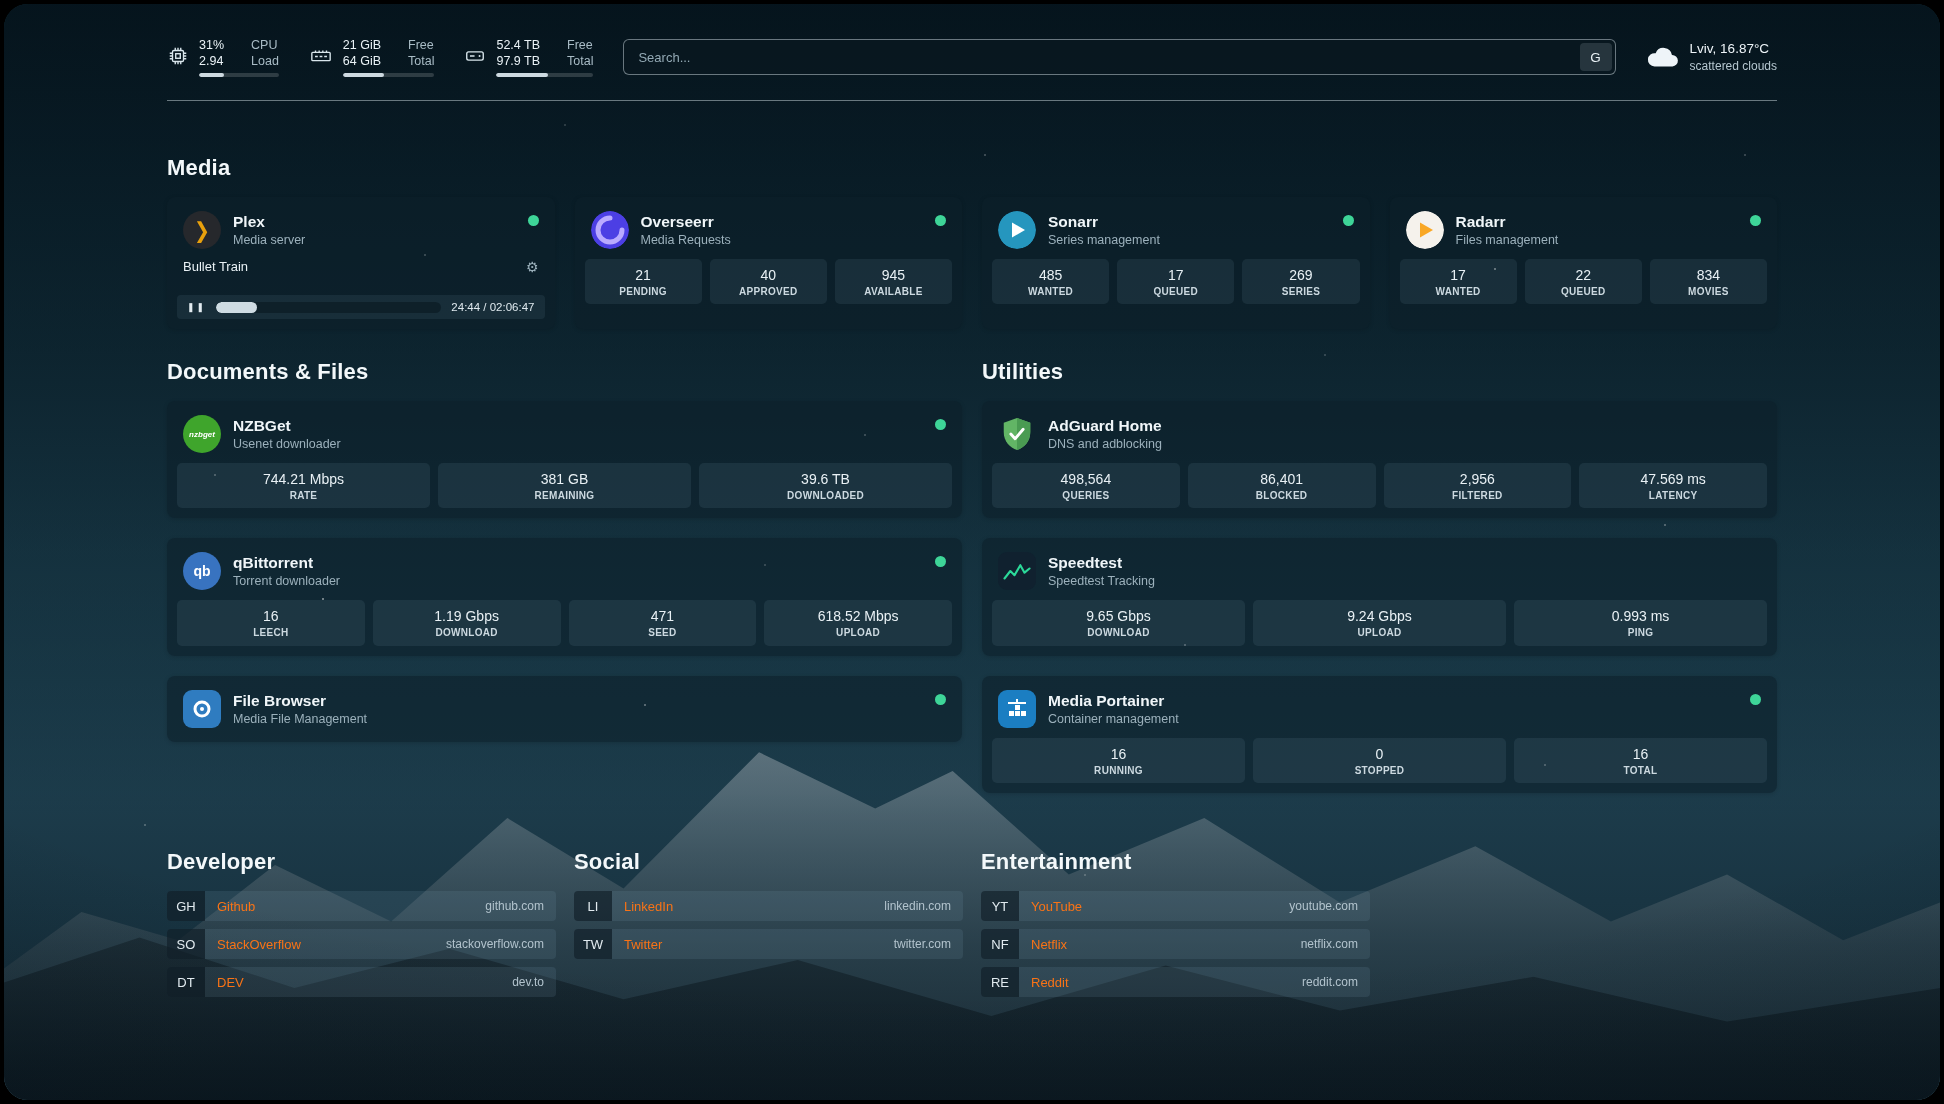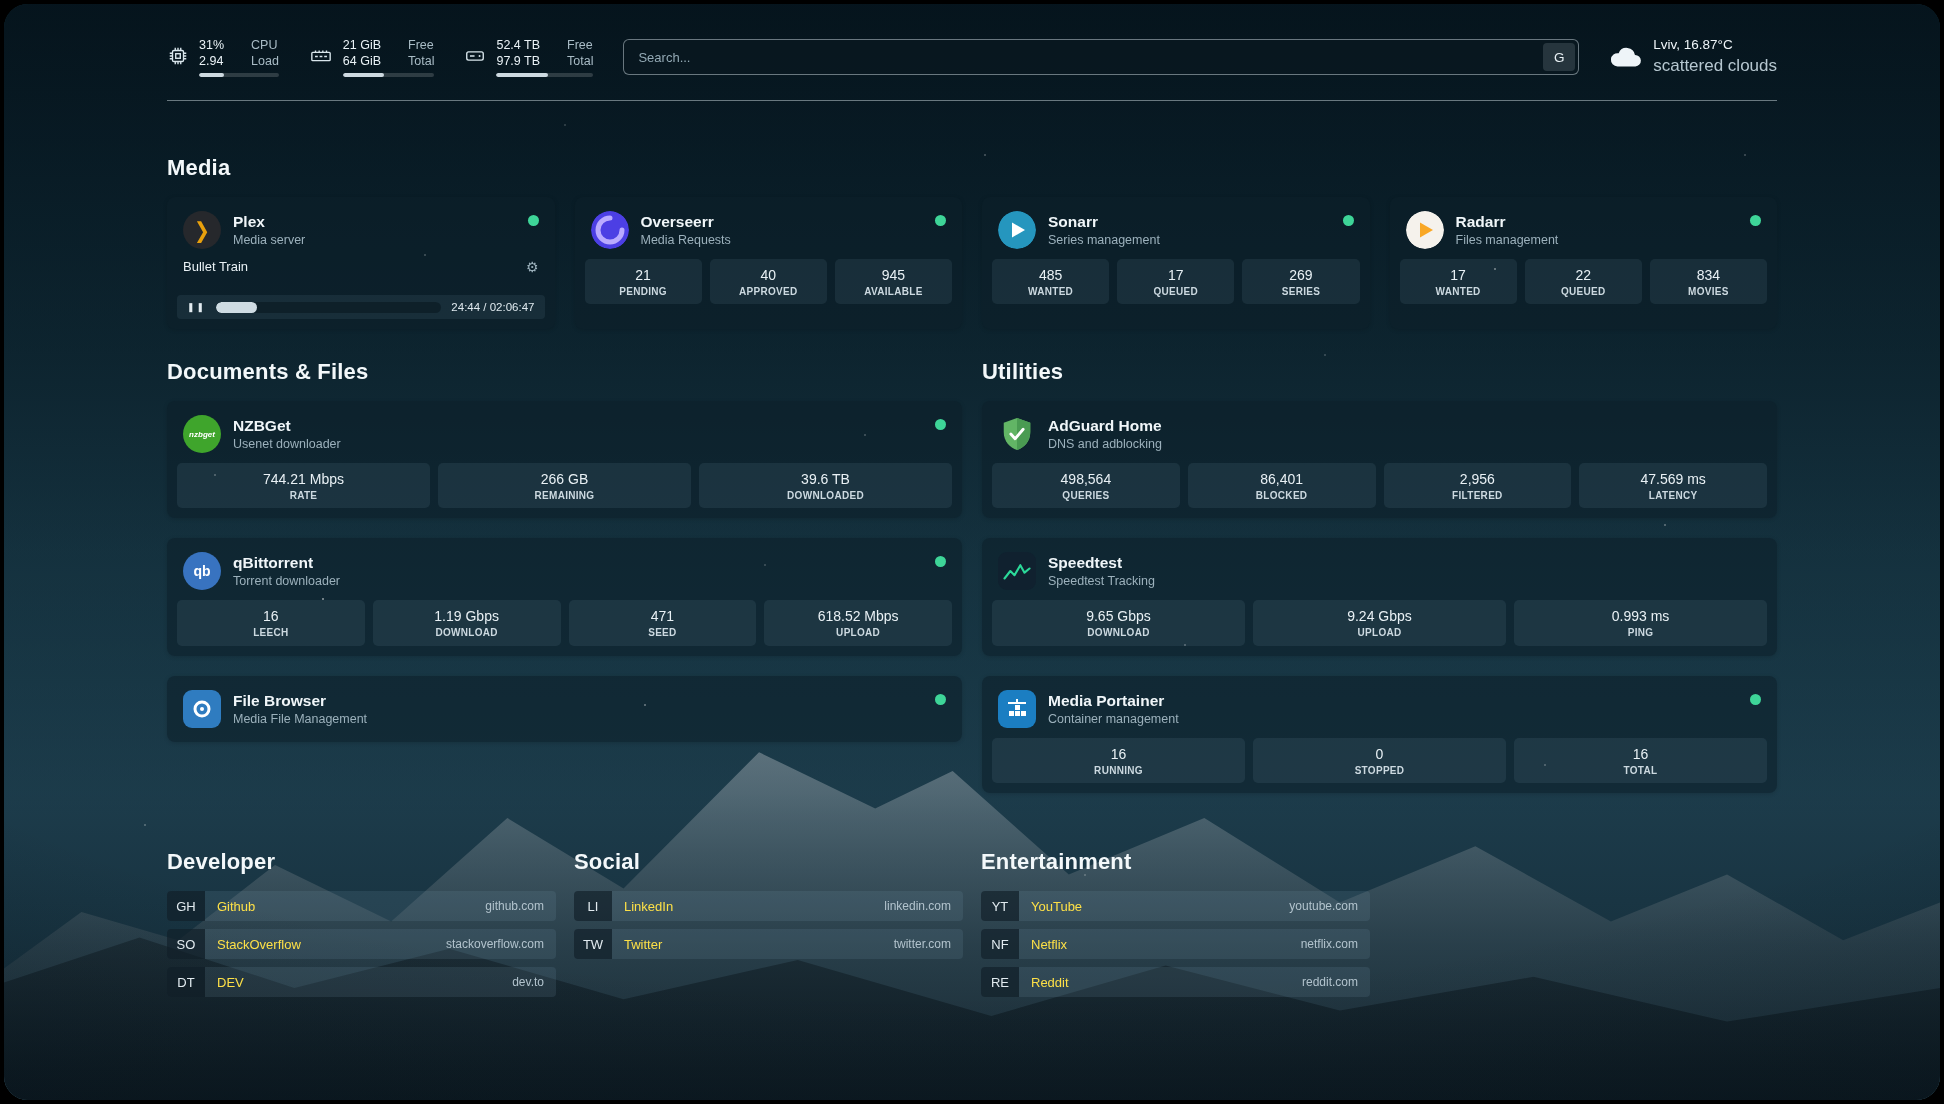--- a/index.html
+++ b/index.html
@@ -63,21 +63,21 @@
     font-family:"Liberation Sans","DejaVu Sans",sans-serif;
   }
   .searchwrap input::placeholder { color:#93a9b4; }
   .search-btn { position:absolute; right:4px; top:4px; bottom:4px; width:32px; border:none; border-radius:4px;
     background:rgba(230,240,246,.14); color:#e9f1f5; font-size:13.5px; cursor:pointer; display:flex; align-items:center; justify-content:center;
     font-family:"Liberation Sans","DejaVu Sans",sans-serif;
   }
   .weather { display:flex; align-items:center; gap:10px; white-space:nowrap; }
   .weather-txt { display:flex; flex-direction:column; line-height:1.35; }
   .weather-loc { font-size:13.5px; color:#eef4f8; }
-  .weather-cond { font-size:17px; color:#b6c7d0; }
+  .weather-cond { font-size:12px; color:#b6c7d0; }
 
   .divider { margin:16px 0 0; border:none; border-top:1px solid rgba(226,239,245,.45); }
 
   
   .section-title { font-size:22px; font-weight:600; color:#f3f8fa; margin:0 0 16px; letter-spacing:.2px; }
   .media-section { margin-top:54px; }
   .media-grid { display:grid; grid-template-columns:repeat(4,1fr); gap:20px; }
   .cols { display:grid; grid-template-columns:1fr 1fr; gap:20px; margin-top:30px; align-items:start; }
   .col-stack { display:flex; flex-direction:column; gap:20px; }
 
@@ -114,21 +114,21 @@
   .speedtest-ic { background:#10212f; }
   .portainer-ic { background:#1b7ec2; }
   .sonarr-ic { background:transparent; } .radarr-ic { background:transparent; }
 
   
   .bookmarks { margin-top:56px; }
   .bm-grid { display:grid; grid-template-columns:repeat(4,1fr); gap:18px; }
   .bm-rows { display:flex; flex-direction:column; gap:8px; }
   .bm-row { display:flex; align-items:center; background:rgba(125,165,185,.14); border-radius:4px; overflow:hidden; height:30px; cursor:pointer; }
   .bm-abbr { width:38px; align-self:stretch; display:flex; align-items:center; justify-content:center; background:rgba(7,19,27,.6); font-size:13px; color:#e2ebf0; flex:none; }
-  .bm-name { padding-left:12px; font-size:13px; color:#fde047; }
+  .bm-name { padding-left:12px; font-size:13px; color:#f97316; }
   .bm-url { margin-left:auto; padding-right:12px; font-size:12px; color:#b2c3cd; }
 </style>
 </head>
 <body>
 
 <div class="screen">
   <div class="bg"></div>
   <div class="mtn-far"></div>
   <div class="mtn-near"></div>
   <div class="bg-dim"></div>
@@ -349,21 +349,21 @@
                 <span class="svc-desc">Usenet downloader</span>
               </div>
               <span class="dot"></span>
             </div>
             <div class="stats">
               <div class="stat">
                   <div class="stat-value">744.21 Mbps</div>
                   <div class="stat-label">RATE</div>
                 </div>
               <div class="stat">
-                  <div class="stat-value">266 GB</div>
+                  <div class="stat-value">381 GB</div>
                   <div class="stat-label">REMAINING</div>
                 </div>
               <div class="stat">
                   <div class="stat-value">39.6 TB</div>
                   <div class="stat-label">DOWNLOADED</div>
                 </div>
             </div>
           </div>
 
           <div class="card">

